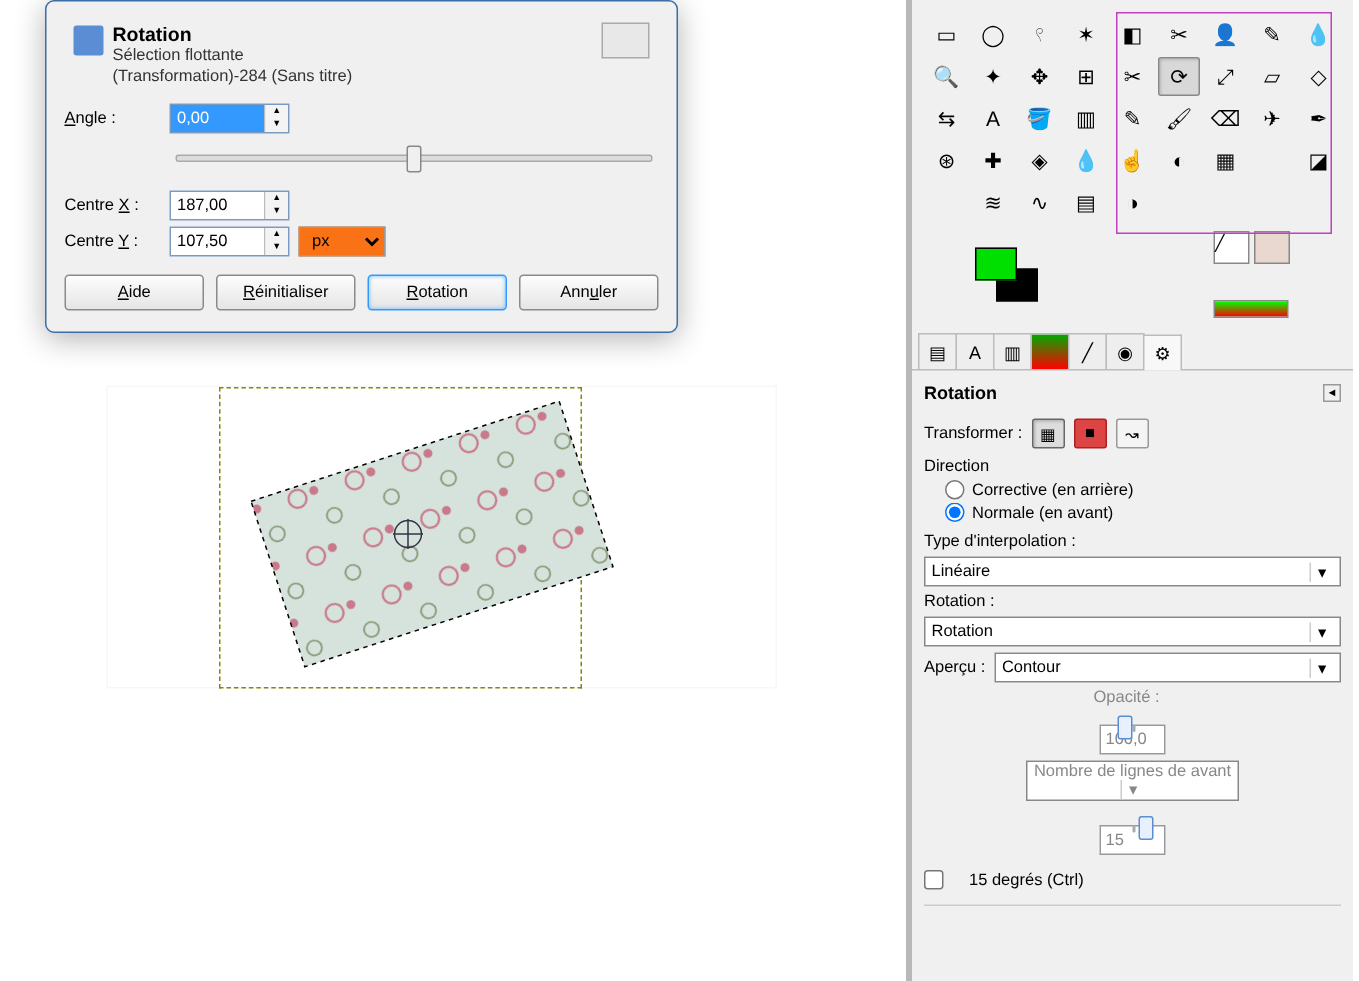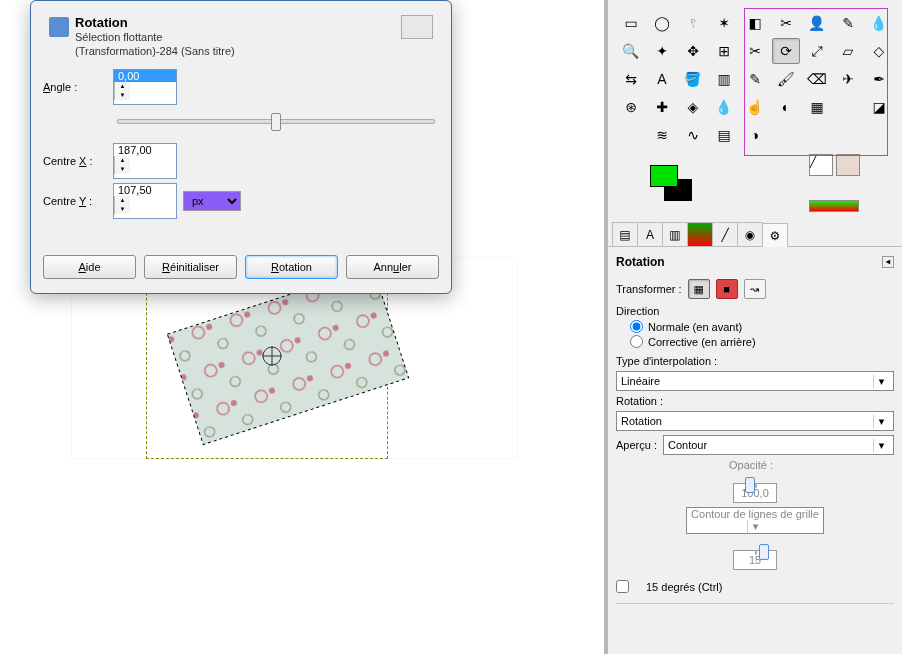--- a/index.html
+++ b/index.html
@@ -10,31 +10,31 @@
   .dialog-body { padding: 10px 12px; }
   .dialog-header { display: flex; align-items: flex-start; padding: 4px 6px 6px 6px; }
   .dialog-header .icn { width: 20px; height: 20px; margin: 2px 6px 0 0; background: #5a8dd4; border-radius: 2px; flex: none; }
   .dialog-titleblock { flex: 1; }
   .dialog-title { font-size: 13px; font-weight: bold; color: #000; }
   .dialog-sub { font-size: 11px; color: #333; line-height: 1.3; }
   .dialog-thumb { width: 32px; height: 24px; border: 1px solid #aaa; background: #e8e8e8; }
   .dlg-row { display: flex; align-items: center; margin: 4px 0; gap: 6px; }
   .dlg-label { width: 64px; }
   .dlg-label .ul { text-decoration: underline; }
-  .spinner { display: flex; border: 1px solid #7a9ac0; background: #fff; height: 36px; flex-direction: column; }
+  .spinner { display: flex; border: 1px solid #7a9ac0; background: #fff; height: 20px; }
   .spinner input { border: none; padding: 0 4px; width: 62px; font: inherit; outline: none; }
   .spinner .sel { background: #3399ff; color: #fff; }
   .spin-btns { width: 16px; display: flex; flex-direction: column; border-left: 1px solid #bbb; }
   .spin-btns div { flex: 1; font-size: 6px; text-align: center; line-height: 9px; background: #f4f4f4; cursor: pointer; }
   .slider-track { position: relative; height: 18px; flex: 1; margin: 2px 4px 10px 4px; }
   .slider-track::before { content: ""; position: absolute; left: 0; right: 0; top: 8px; height: 3px; background: #ddd; border: 1px solid #aaa; border-radius: 2px; }
   .slider-thumb { position: absolute; top: 2px; left: 50%; width: 10px; height: 18px; background: #f0f0f0; border: 1px solid #888; border-radius: 2px; transform: translateX(-50%); }
-  .unit-sel { border: 1px solid #999; height: 20px; background: #8b5cf6; padding: 0 4px; font: inherit; width: 58px; }
+  .unit-sel { border: 1px solid #999; height: 20px; background: #f97316; padding: 0 4px; font: inherit; width: 58px; }
   .dlg-buttons { display: flex; gap: 8px; padding: 8px 0 4px 0; justify-content: center; }
-  .dlg-buttons button { width: 96px; height: 24px; font: inherit; background: linear-gradient(#fdfdfd,#e5e5e5); border: 1px solid #8a8a8a; border-radius: 3px; cursor: pointer; margin-top: 24px; }
+  .dlg-buttons button { width: 96px; height: 24px; font: inherit; background: linear-gradient(#fdfdfd,#e5e5e5); border: 1px solid #8a8a8a; border-radius: 3px; cursor: pointer; }
   .dlg-buttons button.primary { border: 1px solid #3399ff; box-shadow: 0 0 3px #6bb8ff inset; }
   .dlg-buttons button .ul { text-decoration: underline; }
   
   
   .canvas-area { position: absolute; left: 72px; top: 258px; width: 445px; height: 200px; background: #fff; box-shadow: 0 0 0 1px rgba(0,0,0,0.03); }
   .sel-box { position: absolute; border: 1px dashed #000; }
   .outer-canvas { left: 74px; top: 0; width: 242px; height: 201px; border-color: #888800; }
   .inner-rot { position: absolute; left: 160px; top: 256px; width: 256px; height: 200px; }
   
   
@@ -58,21 +58,21 @@
   .opt-title { font-weight: bold; font-size: 12px; padding: 2px 0 6px 0; display: flex; justify-content: space-between; align-items: center; }
   .opt-row { margin: 4px 0; display: flex; align-items: center; gap: 6px; }
   .opt-label { color: #000; }
   .radio-row { padding: 1px 0 1px 14px; display: flex; align-items: center; gap: 5px; }
   .combo { flex: 1; border: 1px solid #888; height: 20px; background: #fff; display: flex; align-items: center; padding: 0 4px; justify-content: space-between; cursor: pointer; }
   .combo .arrow { width: 16px; text-align: center; border-left: 1px solid #ccc; }
   .disabled { color: #888; flex-direction: column; }
   .mini-slide { flex: 1; position: relative; height: 14px; }
   .mini-slide::before { content:""; position:absolute; left:0; right:0; top:6px; height:3px; background:#ddd; border:1px solid #aaa; border-radius:2px; }
   .mini-thumb { position:absolute; top:0; width:10px; height:16px; background:#e8f0ff; border:1px solid #5a8dd4; border-radius:2px; }
-  .num-box { width: 44px; border: 1px solid #999; height: 20px; background: #fff; text-align: center; padding: 0 3px; line-height: 18px; }
+  .num-box { width: 44px; border: 1px solid #999; height: 20px; background: #fff; text-align: left; padding: 0 3px; line-height: 18px; }
   .chk-row { display: flex; align-items: center; gap: 17px; padding: 6px 0; }
   .icon-btn { width: 22px; height: 20px; border: 1px solid #999; background: #f4f4f4; display: inline-flex; align-items: center; justify-content: center; cursor: pointer; border-radius: 2px; font-size: 11px; }
   .icon-btn.pressed { border: 1px solid #666; background: #ddd; box-shadow: inset 1px 1px 2px rgba(0,0,0,0.2); }
   fieldset.dir { border: none; padding: 0; }
   .dir legend { padding: 2px 0; margin-top: 30px; }
   hr.sep { border: none; border-top: 1px solid #ccc; margin: 4px 0; }
 </style>
 </head>
 <body>
 
@@ -242,26 +242,26 @@
     <div class="opt-row">
       <span class="opt-label">Transformer :</span>
       <span class="icon-btn pressed">▦</span>
       <span class="icon-btn" style="background:#d44;border-color:#a22">■</span>
       <span class="icon-btn">↝</span>
     </div>
 
     <fieldset class="dir">
       <legend>Direction</legend>
       <div class="radio-row">
+          <input type="radio" style="">
+          <span>Corrective (en arrière)</span>
+        </div>
+      <div class="radio-row">
           <input type="radio" checked="" style="">
           <span>Normale (en avant)</span>
-        </div>
-      <div class="radio-row">
-          <input type="radio" style="">
-          <span>Corrective (en arrière)</span>
         </div>
     </fieldset>
 
     <div class="opt-row" style="margin-top:6px">
         <span>Type d'interpolation :</span>
       </div>
     <div class="opt-row">
         <div class="combo">
           <span>Linéaire</span>
           <span class="arrow">▾</span>
@@ -289,21 +289,21 @@
     <div class="opt-row disabled">
       <span style="width:52px">Opacité :</span>
       <div class="mini-slide">
           <div class="mini-thumb" style="right:0"></div>
         </div>
       <div class="num-box disabled">100,0</div>
     </div>
 
     <div class="opt-row disabled">
       <div class="combo disabled">
-          <span>Contour de lignes de grille</span>
+          <span>Nombre de lignes de avant</span>
           <span class="arrow">▾</span>
         </div>
     </div>
     <div class="opt-row disabled">
       <span style="width:52px"></span>
       <div class="mini-slide">
           <div class="mini-thumb" style="left:4px"></div>
         </div>
       <div class="num-box disabled">15</div>
     </div>

